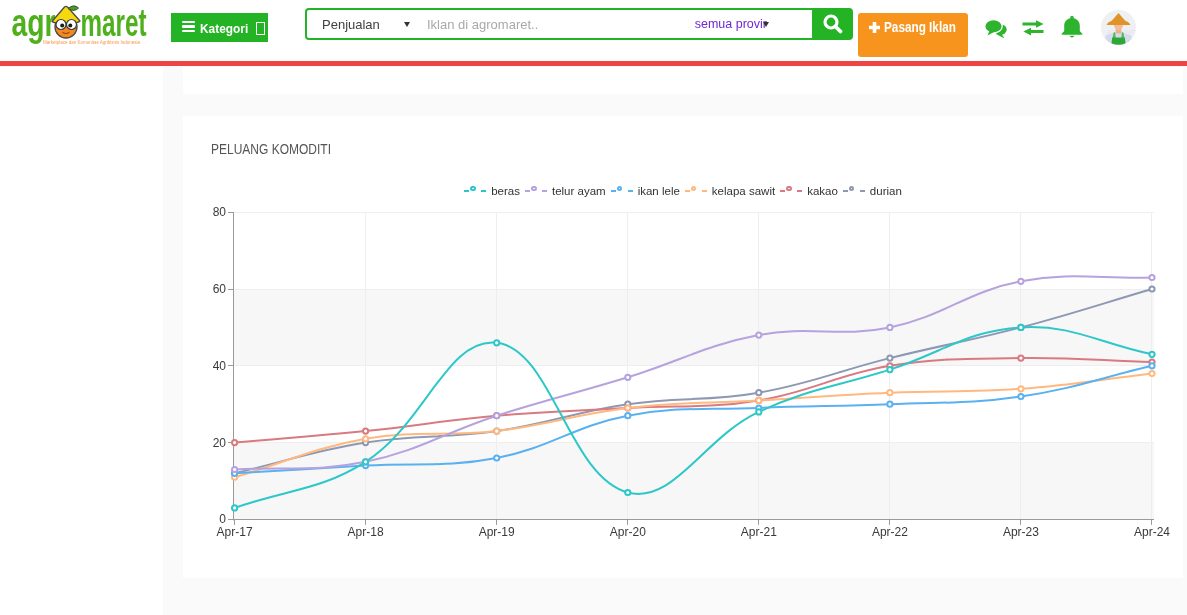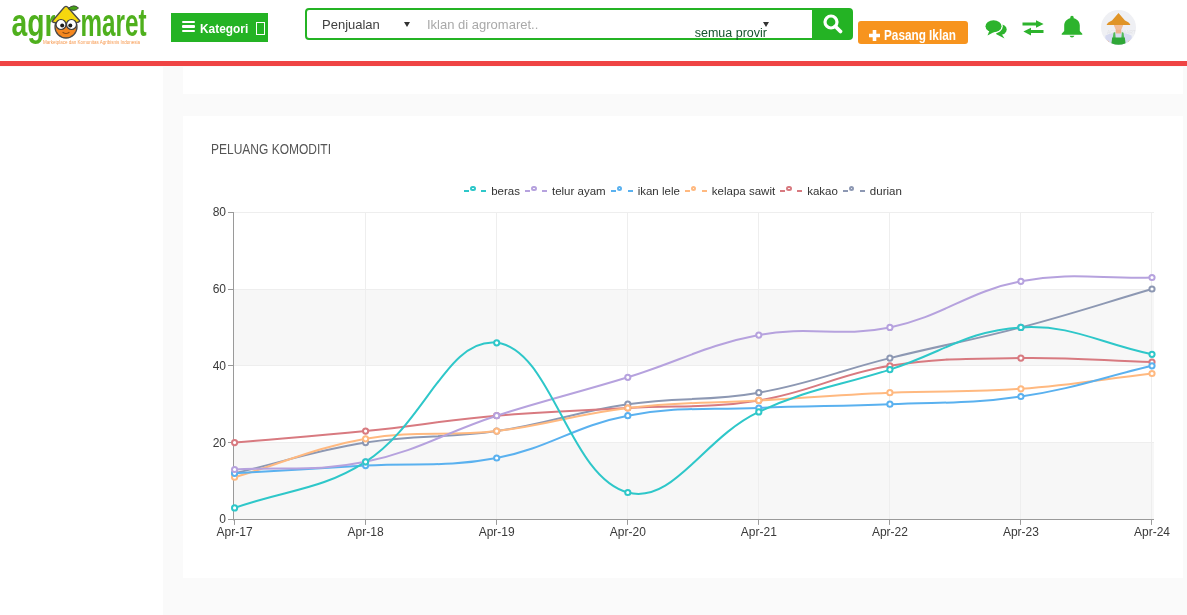--- a/index.html
+++ b/index.html
@@ -10,27 +10,27 @@
 #logo { position:absolute; left:8px; top:2px; }
 #katbtn { position:absolute; left:171px; top:13px; width:97px; height:29px; background:#24b324; border-radius:0; color:#fff; line-height:29px; white-space:nowrap; }
 #katbtn .burger { display:inline-block; vertical-align:-1px; margin-left:11px; margin-right:5px; }
 #katbtn .burger span { display:block; width:13px; height:2.5px; background:#fff; margin:2px 0; border-radius:1px; }
 #katbtn .ktxt { display:inline-block; font-size:13.5px; font-weight:bold; transform:scaleX(0.88) translateZ(0); transform-origin:0 50%; }
 #katbtn .tofu { display:inline-block; width:9px; height:13px; border:1.3px solid #fff; vertical-align:-2px; margin-left:1px; }
 #search { position:absolute; left:305px; top:8px; width:548px; height:32px; background:#fff; border:2px solid #24b324; border-radius:4px; }
 #search .sel1 { position:absolute; left:15px; top:7px; font-size:13px; color:#404040; }
 #search .car1 { position:absolute; left:97px; top:12px; }
 #search .ph { position:absolute; left:120px; top:7px; font-size:13px; color:#a9a9a9; }
-#search .sel2 { position:absolute; right:84px; top:16px; font-size:12.5px; color:#14532d; }
+#search .sel2 { position:absolute; right:84px; top:7px; font-size:12.5px; color:#6d28d9; }
 #search .car2 { position:absolute; left:456px; top:12px; }
 #search .btn { position:absolute; right:-1px; top:-1px; width:40px; height:30px; background:#24b324; border-radius:0 3px 3px 0; }
 .caret { width:0; height:0; border-left:3.5px solid transparent; border-right:3.5px solid transparent; border-top:5px solid #333; }
 #subnav { position:absolute; left:327px; top:45px; font-size:12.5px; color:#4a4a4a; white-space:nowrap; }
 #subnav span { margin-right:11.5px; }
-#pasang { position:absolute; left:858px; top:13px; width:110px; height:23px; background:#f7941e; border-radius:3px; color:#fff; text-align:right; line-height:28px; white-space:nowrap;margin-top:8px; }
+#pasang { position:absolute; left:858px; top:13px; width:110px; height:44px; background:#f7941e; border-radius:3px; color:#fff; text-align:right; line-height:28px; white-space:nowrap; }
 #pasang .ptxt { display:inline-block; font-size:14px; font-weight:bold; transform:scaleX(0.84) translateZ(0); transform-origin:0 50%; }
 .hicon { position:absolute; top:0; }
 #ctitle { position:absolute; left:211px; top:140px; font-size:15px; color:#555; transform:scaleX(0.8) translateZ(0); transform-origin:0 0; white-space:nowrap; }
 #legend { position:absolute; left:183px; top:184px; width:1000px; display:flex; justify-content:center; gap:5px; font-size:11.5px; color:#333; }
 .litem { display:flex; align-items:center; }
 .lico { position:relative; width:22px; height:13px; margin-right:5px; }
 .lico .ln { position:absolute; top:5.5px; height:2px; width:5px; }
 .lico .l1 { left:0; } .lico .l2 { right:0; }
 .lico .rg { position:absolute; left:6.2px; top:1.7px; width:5.4px; height:5.4px; border:2.2px solid; border-radius:50%; background:#fff; }
 #chartsvg { position:absolute; left:183px; top:116px; }

